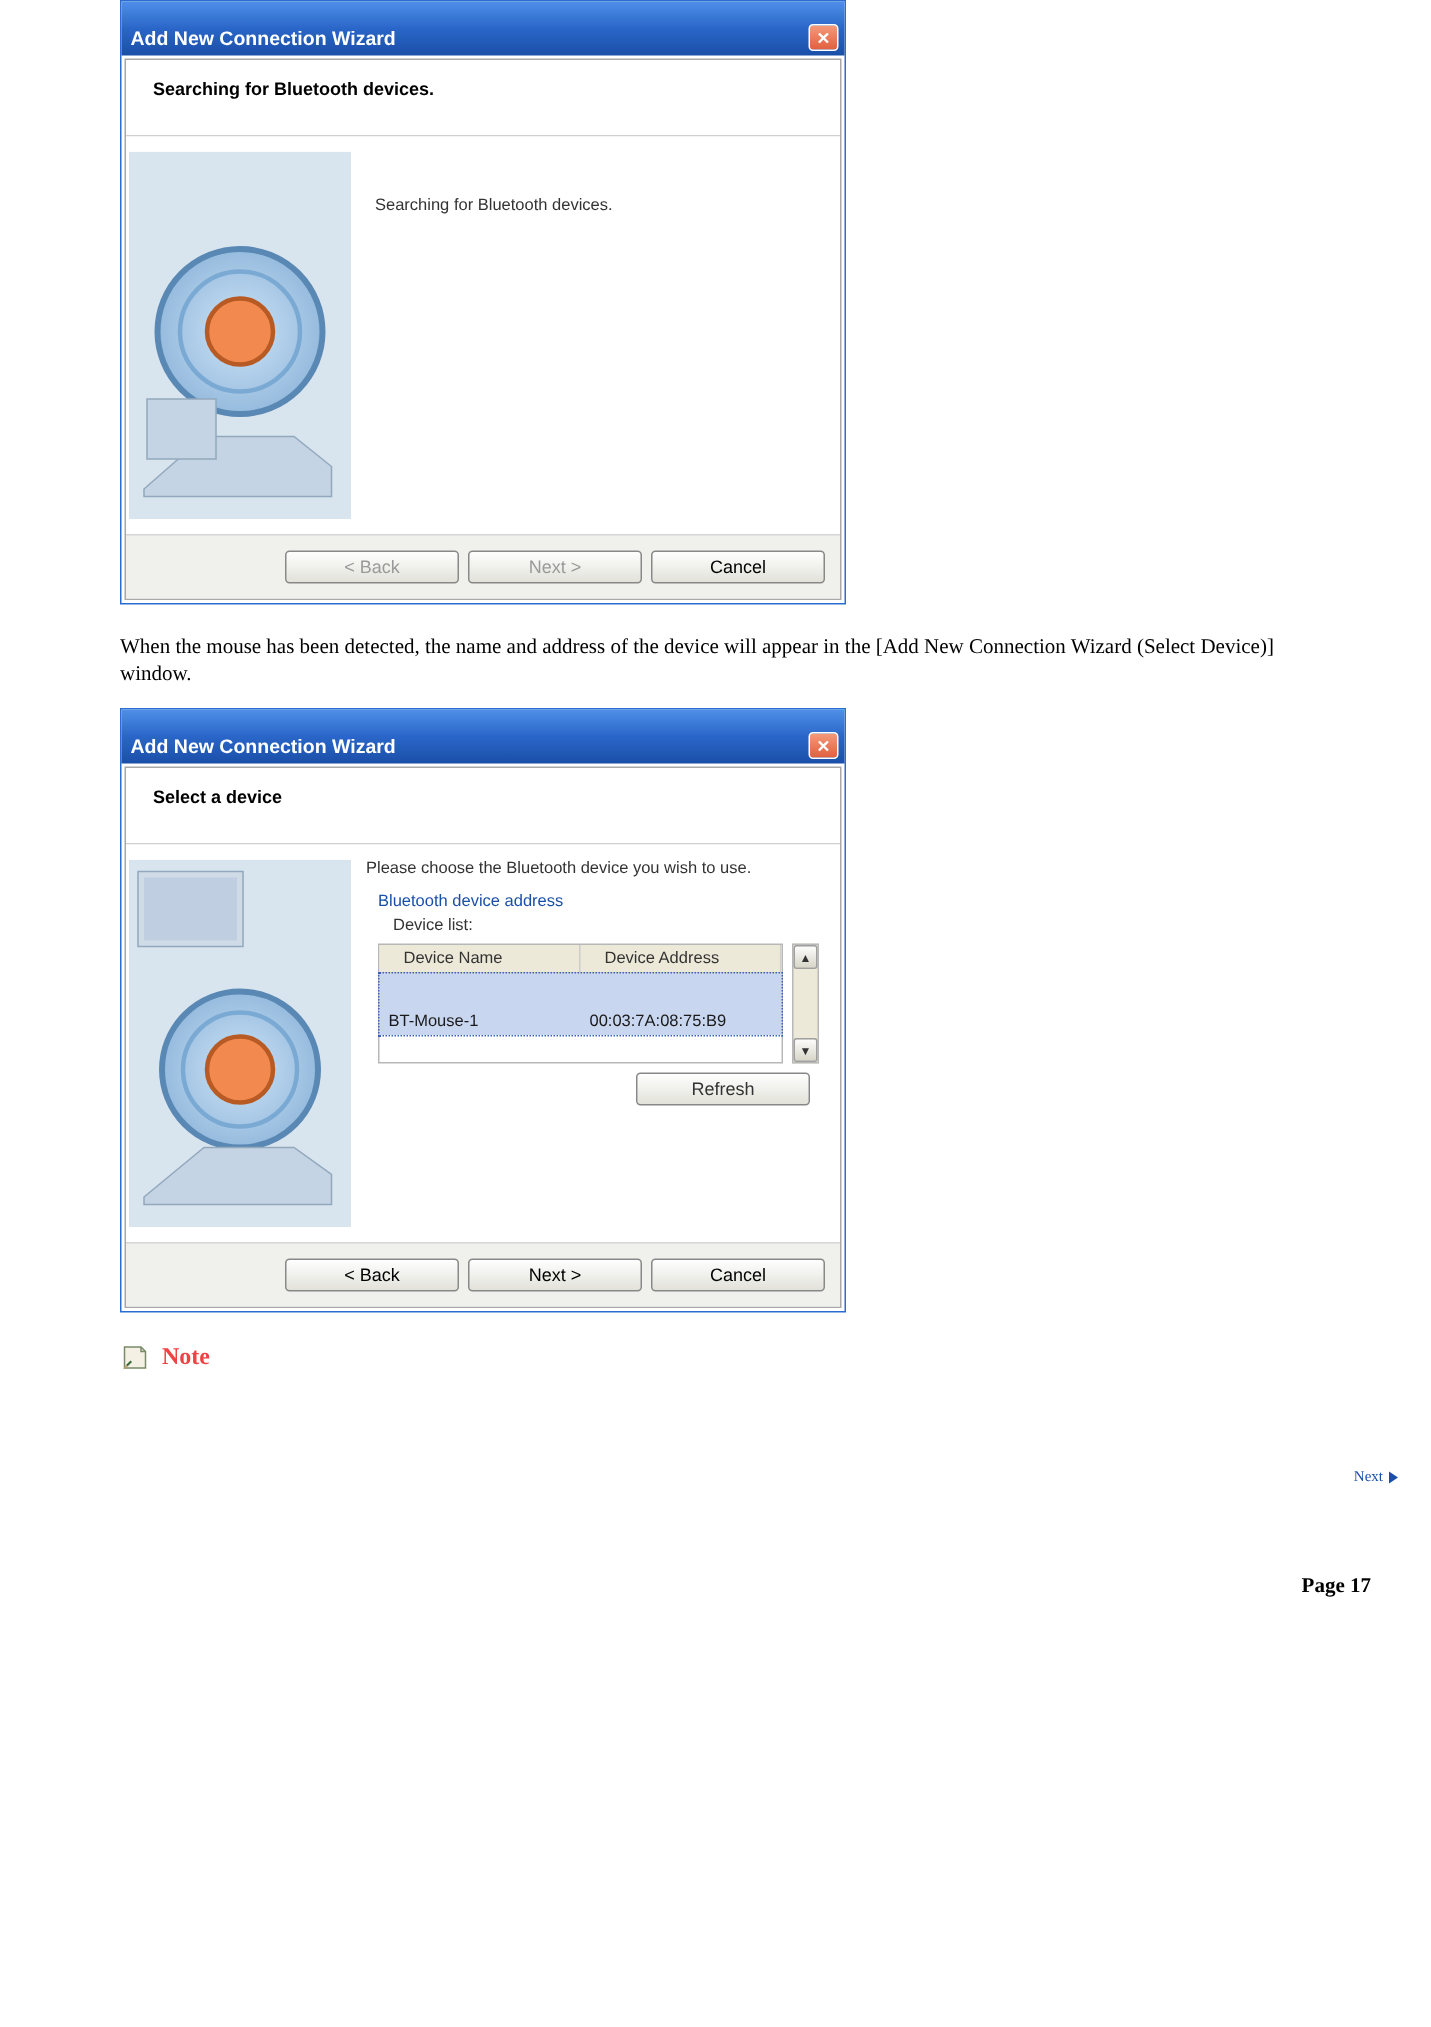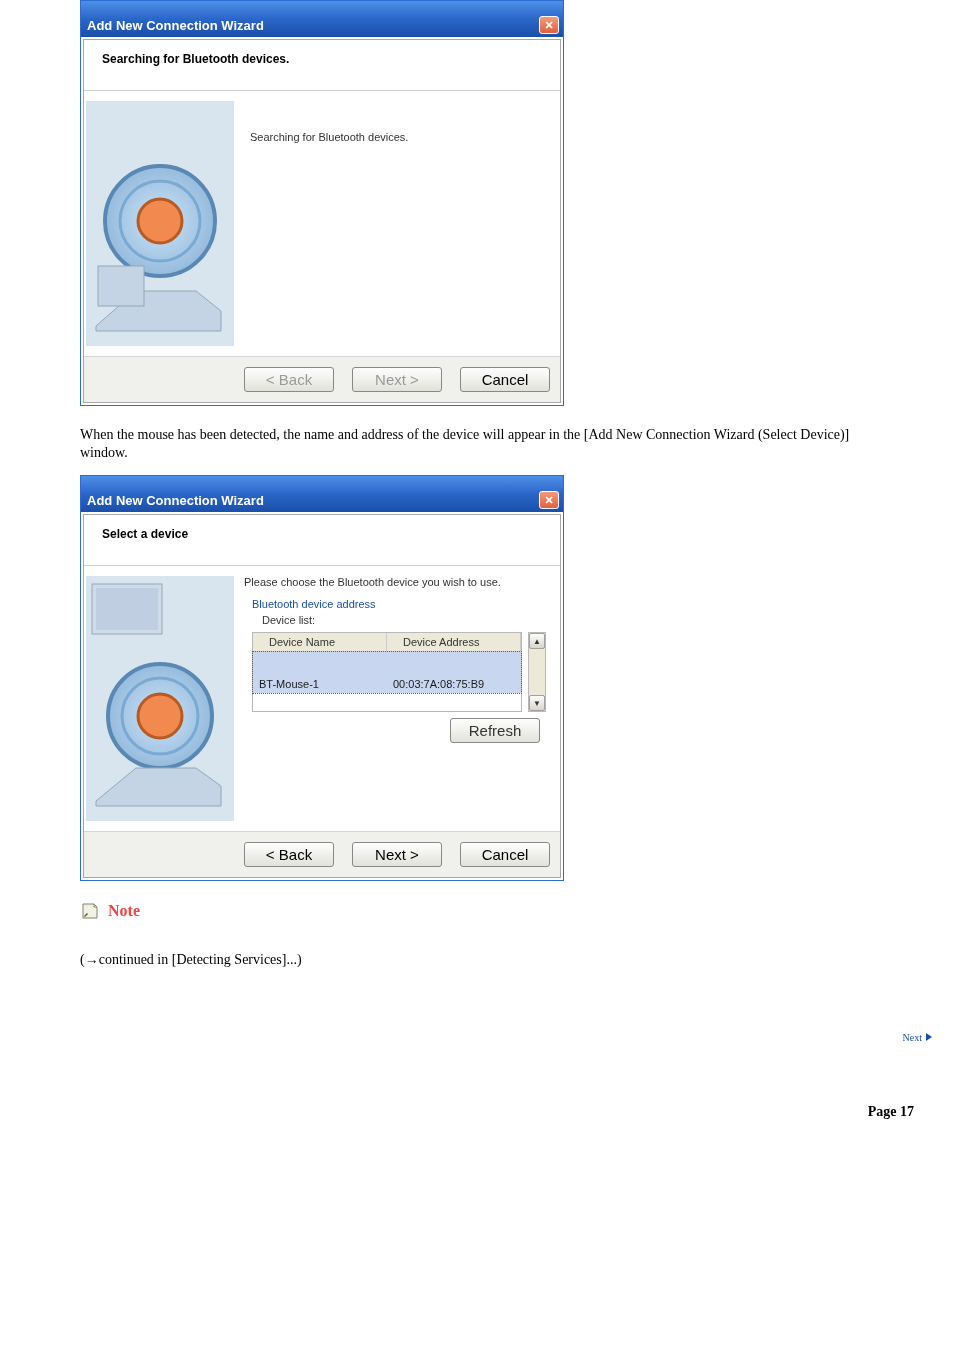--- a/index.html
+++ b/index.html
@@ -155,29 +155,28 @@
   .list-with-scroll .device-table { flex: 1; }
   .list-with-scroll .scroll-rail { height: 78px; }
   .device-table .dt-body { height: 58px; }
   .refresh-row {
     display: flex;
     justify-content: flex-end;
     padding: 6px 6px 0 0;
   }
   .btn {
     min-width: 68px;
-    padding: 3px 10px;
+    padding: 3px 23px;
     font-family: Tahoma, sans-serif;
-    font-size: 15px;
+    font-size: 12px;
     background: linear-gradient(to bottom, #fefefe, #e2e2da);
     border: 1px solid #888;
     border-radius: 3px;
     text-align: center;
     cursor: pointer;
-    margin-left: 12px;
   }
   .btn.disabled {
     color: #9a9a9a;
     cursor: default;
   }
   .button-row {
     display: flex;
     justify-content: flex-end;
     gap: 6px;
     padding: 10px 10px 10px 10px;
@@ -367,21 +366,20 @@
           <path d="M3,3 L14,3 L17,6 L17,17 L3,17 Z" fill="#f4f0e4" stroke="#7a8a68" stroke-width="1"></path>
           <path d="M14,3 L14,6 L17,6" fill="none" stroke="#7a8a68"></path>
           <path d="M7,12 L4,15 L5,16 L8,13 Z" fill="#3a6a3a"></path>
           <path d="M4,15 L2,18 L5,16" fill="#c4a060"></path>
         </svg>
       </span>
       <span class="note-title">Note</span>
     </div>
   </div>
 
-  <div class="para" style="margin-top:30px;">(→continued in [Detecting Services]...)</div>
 
   <div class="next-row">
     <span class="next-link">
       <span>Next</span>
       <svg width="10" height="10" viewBox="0 0 10 10">
         <path d="M2,1 L8,5 L2,9 Z" fill="#1a4fa8"></path>
       </svg>
     </span>
   </div>
 

